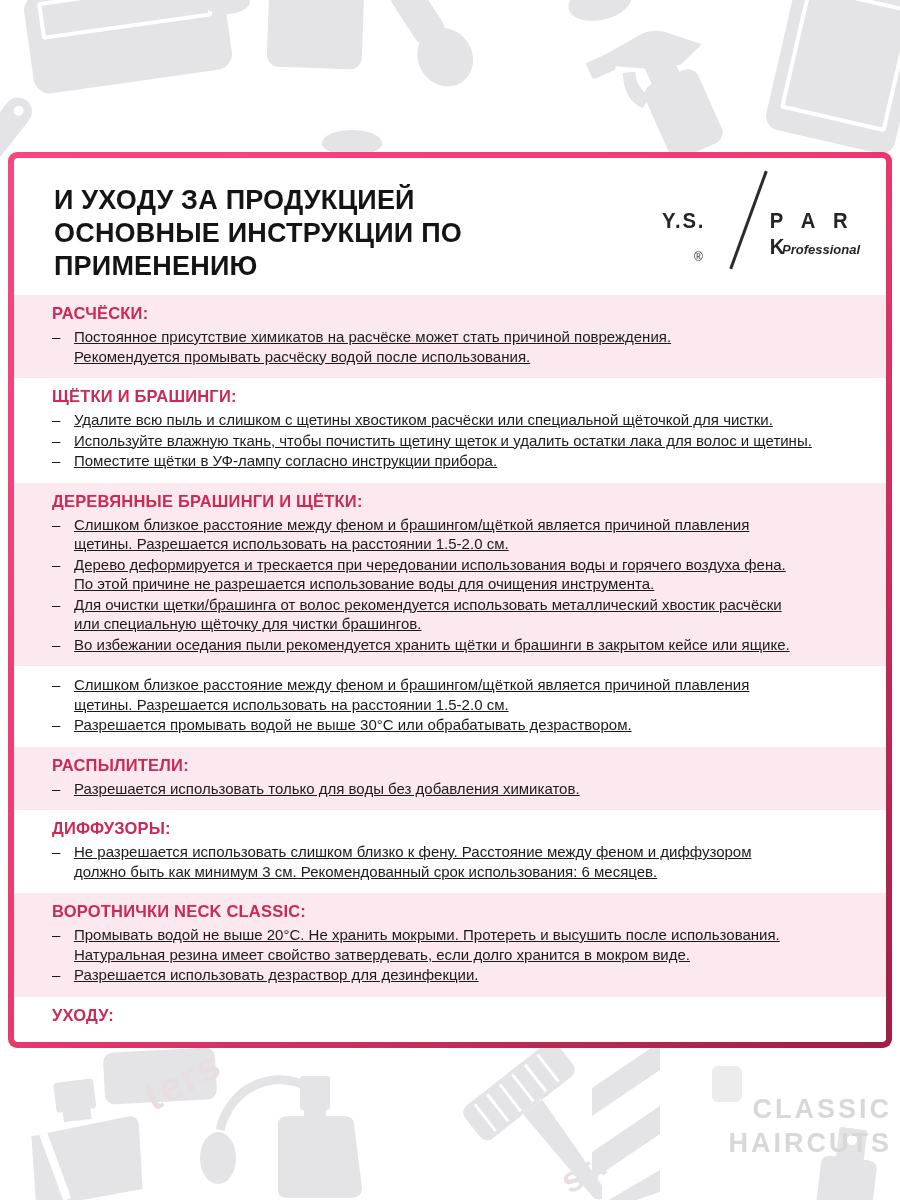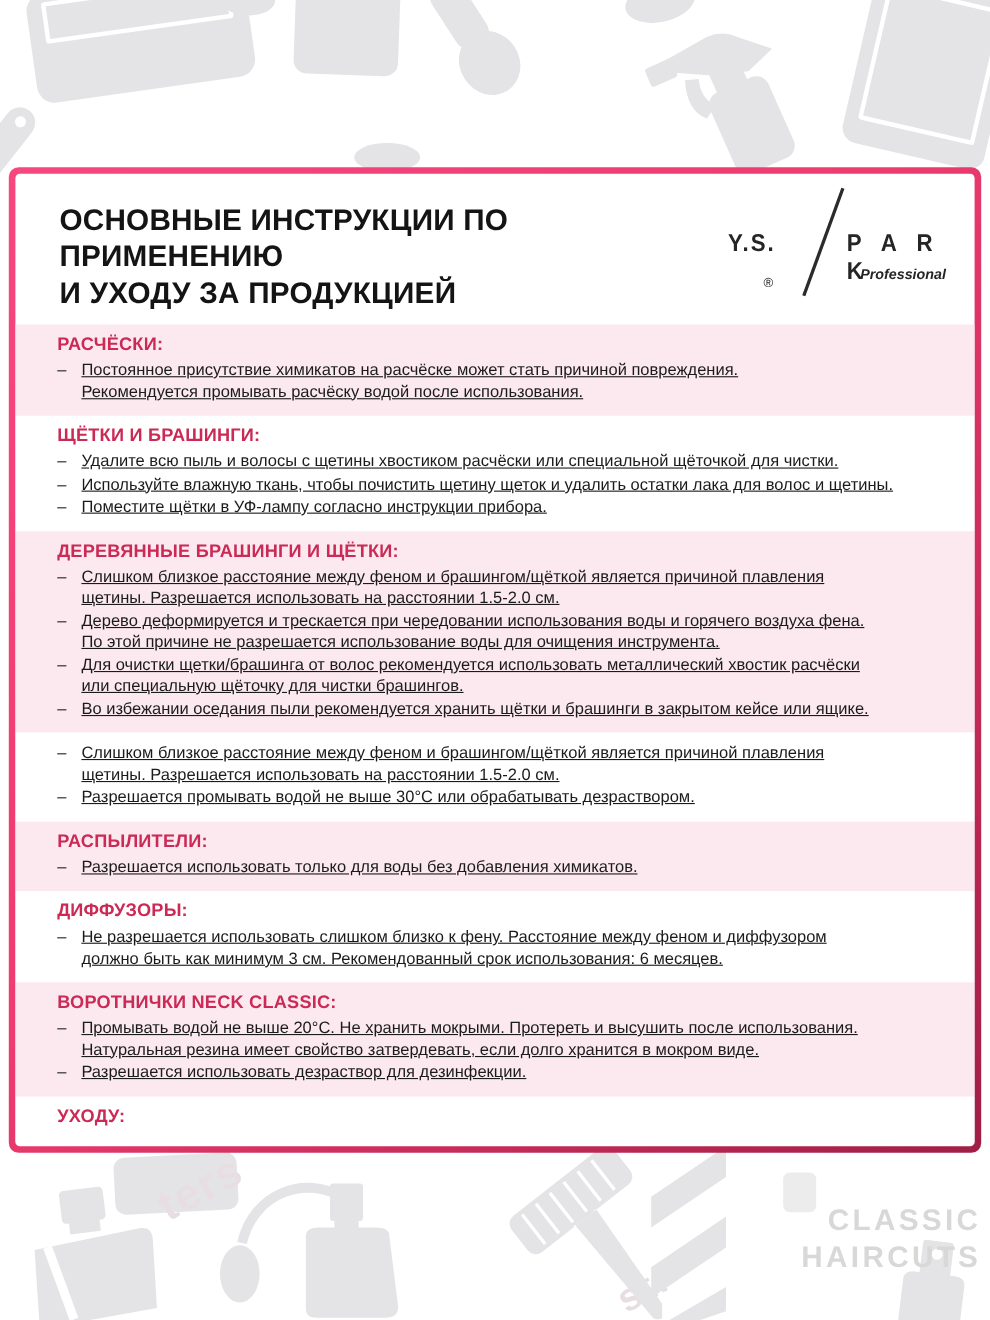--- a/index.html
+++ b/index.html
@@ -142,22 +142,22 @@
   <div class="wm">
     <div>CLASSIC</div>
     <div>HAIRCUTS</div>
   </div>
 
   <div class="card-frame">
     <div class="card">
 
       <div class="card-header">
         <h1 class="page-title">
+          <span style="display:block">И УХОДУ ЗА ПРОДУКЦИЕЙ</span>
           <span style="display:block">ОСНОВНЫЕ ИНСТРУКЦИИ ПО ПРИМЕНЕНИЮ</span>
-          <span style="display:block">И УХОДУ ЗА ПРОДУКЦИЕЙ</span>
         </h1>
         <div class="logo">
           <span class="logo-ys">Y.S.</span>
           <span class="logo-slash"></span>
           <span class="logo-park">P A R K</span>
           <span class="logo-sub">Professional</span>
           <span class="logo-reg">®</span>
         </div>
       </div>
 
@@ -167,21 +167,21 @@
             <span class="dash">–</span>
             <span class="btext">Постоянное присутствие химикатов на расчёске может стать причиной повреждения.
 Рекомендуется промывать расчёску водой после использования.</span>
           </div>
       </section>
 
       <section class="sec">
         <h2 class="sec-h">ЩЁТКИ И БРАШИНГИ:</h2>
         <div class="bullet">
             <span class="dash">–</span>
-            <span class="btext">Удалите всю пыль и волосы с щетины хвостиком расчёски или специальной щёточкой для чистки.</span>
+            <span class="btext">Удалите всю пыль и слишком с щетины хвостиком расчёски или специальной щёточкой для чистки.</span>
           </div>
         <div class="bullet">
             <span class="dash">–</span>
             <span class="btext">Используйте влажную ткань, чтобы почистить щетину щеток и удалить остатки лака для волос и щетины.</span>
           </div>
         <div class="bullet">
             <span class="dash">–</span>
             <span class="btext">Поместите щётки в УФ-лампу согласно инструкции прибора.</span>
           </div>
       </section>

